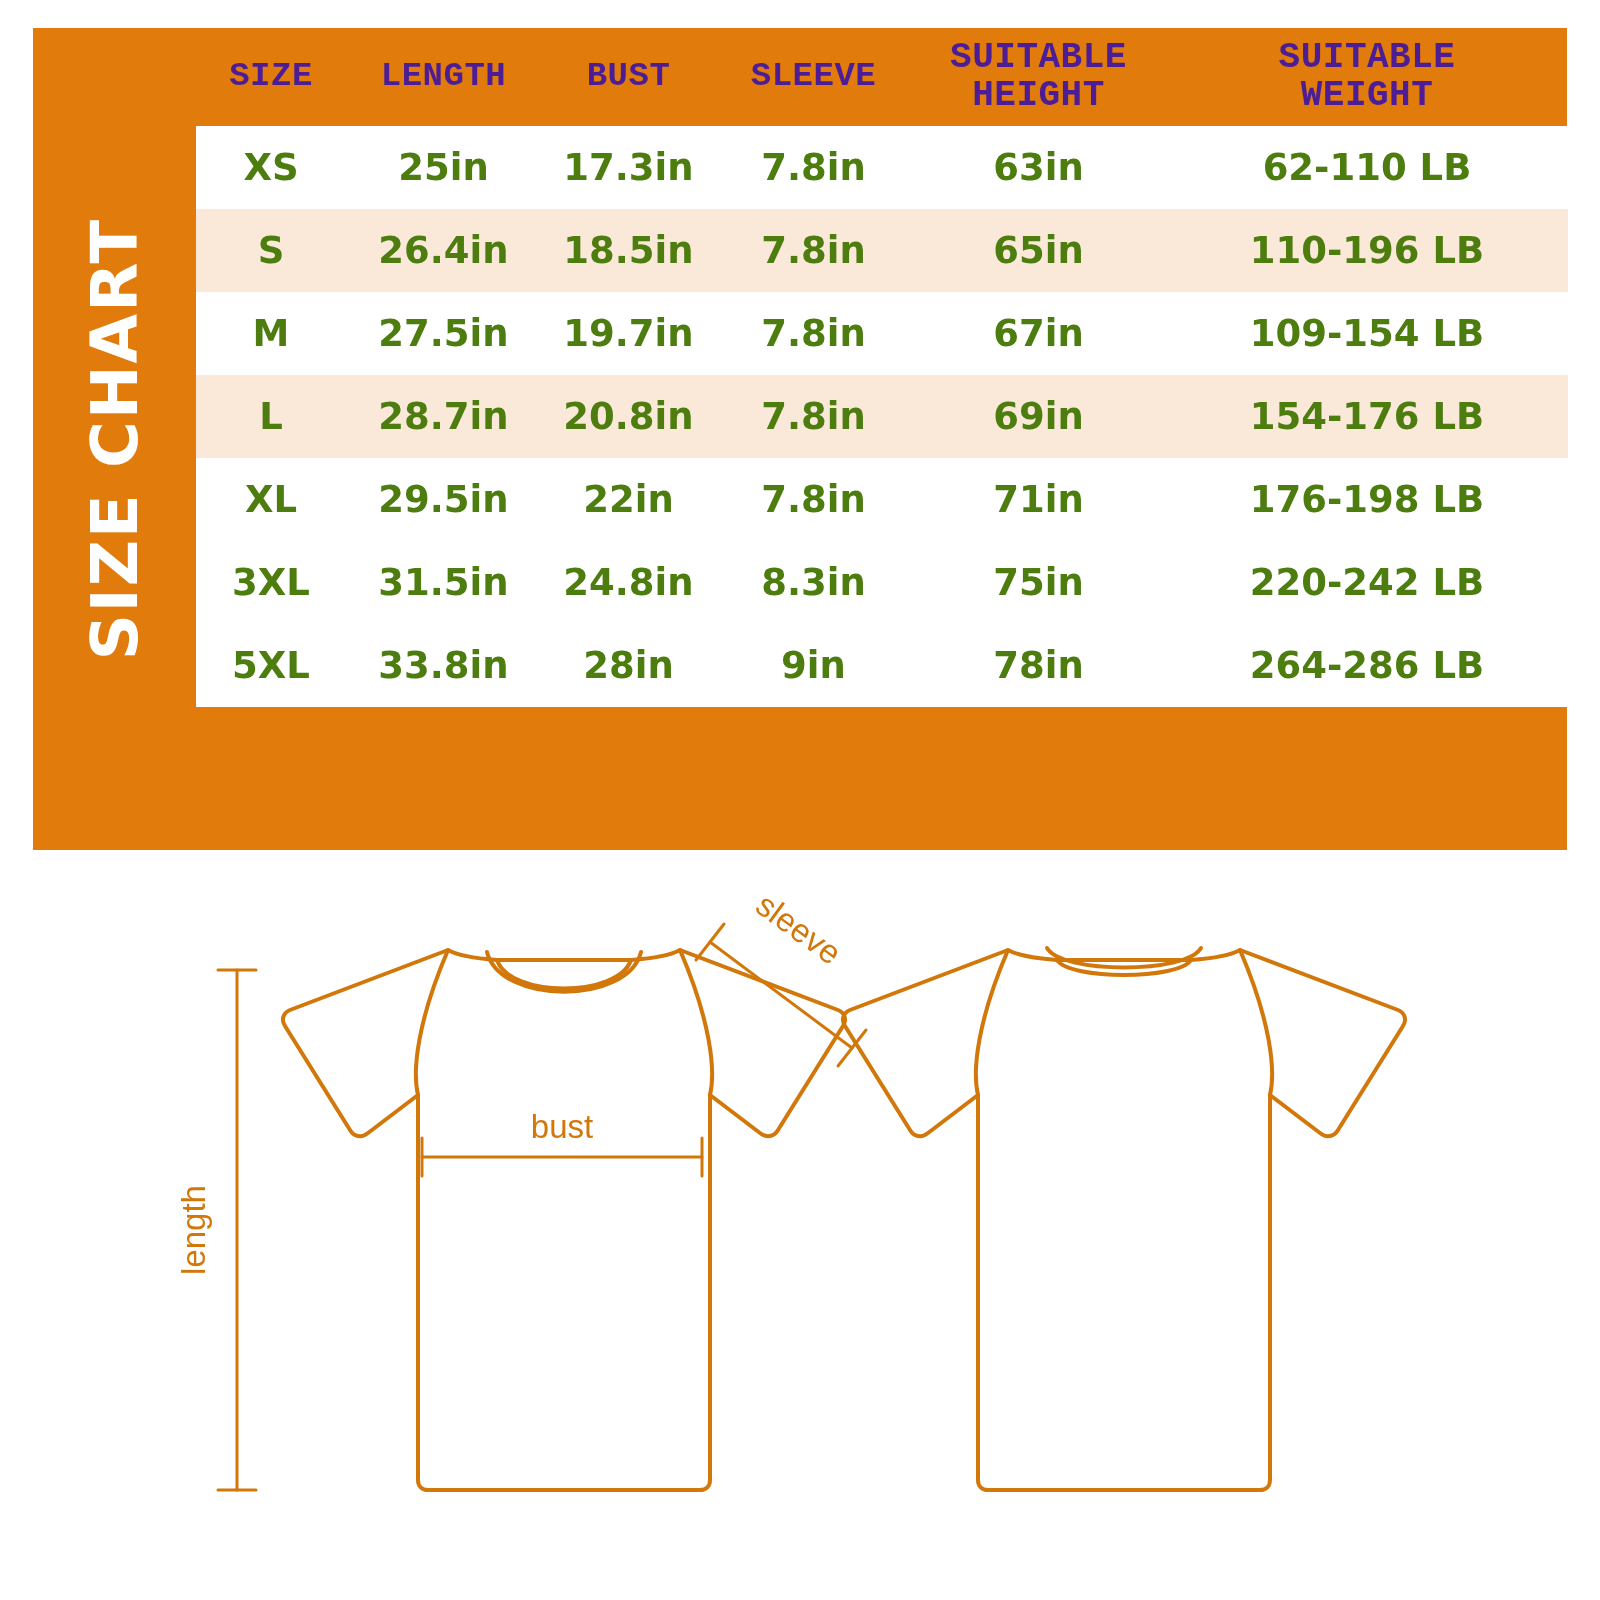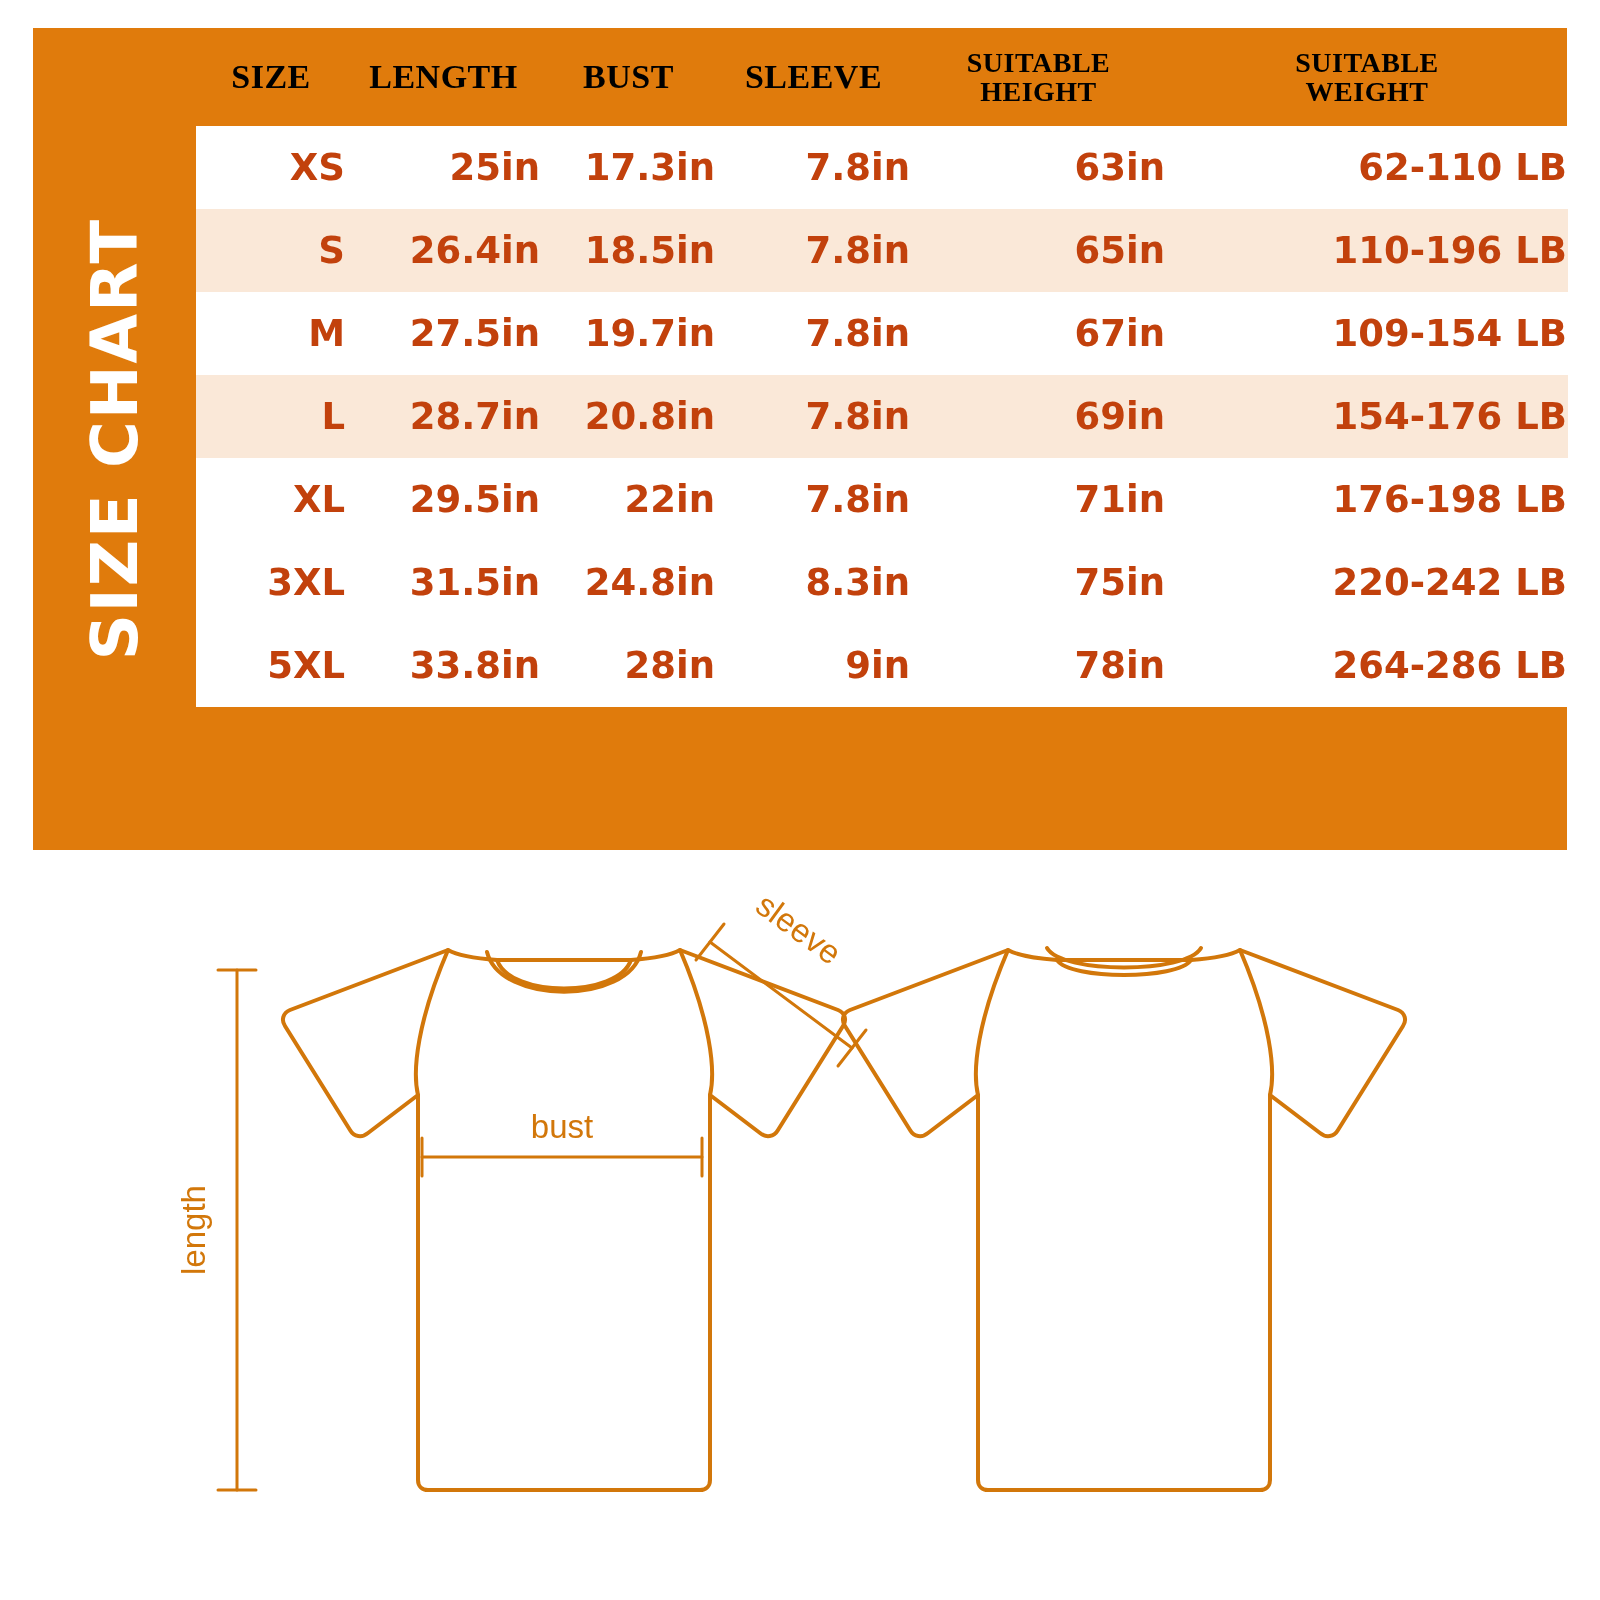--- a/index.html
+++ b/index.html
@@ -50,39 +50,39 @@
     display: flex;
     flex-direction: column;
   }
 
   table.size-table {
     border-collapse: collapse;
     width: 100%;
     table-layout: fixed;
   }
   table.size-table th {
-    color: #000000;
+    color: #4c1d95;
     font-size: 34px;
     font-weight: bold;
-    font-family: Liberation Serif, serif;
+    font-family: Liberation Mono, monospace;
     letter-spacing: 0.5px;
     height: 96px;
     vertical-align: middle;
     text-align: center;
     line-height: 1.05;
   }
   table.size-table th.small {
-    font-size: 28px;
+    font-size: 36px;
   }
   table.size-table td {
-    color: #c2410c;
+    color: #4d7c0f;
     font-size: 37px;
     font-weight: bold;
     font-family: "DejaVu Sans", sans-serif;
-    text-align: right;
+    text-align: center;
     height: 81px;
     vertical-align: middle;
   }
   table.size-table tbody tr.odd td { background: #FFFFFF; }
   table.size-table tbody tr.even td { background: #FAE8D8; }
 
   
   col.c-size   { width: 150px; }
   col.c-length { width: 195px; }
   col.c-bust   { width: 175px; }

